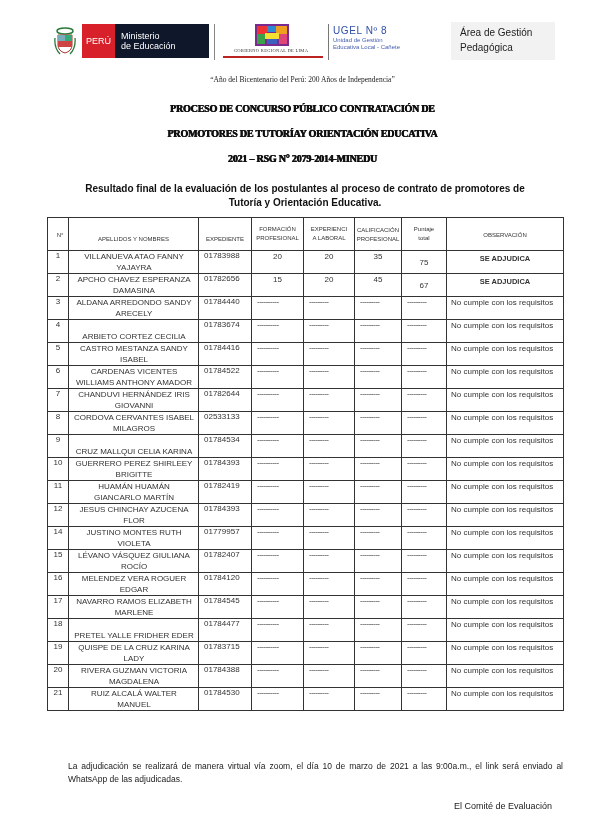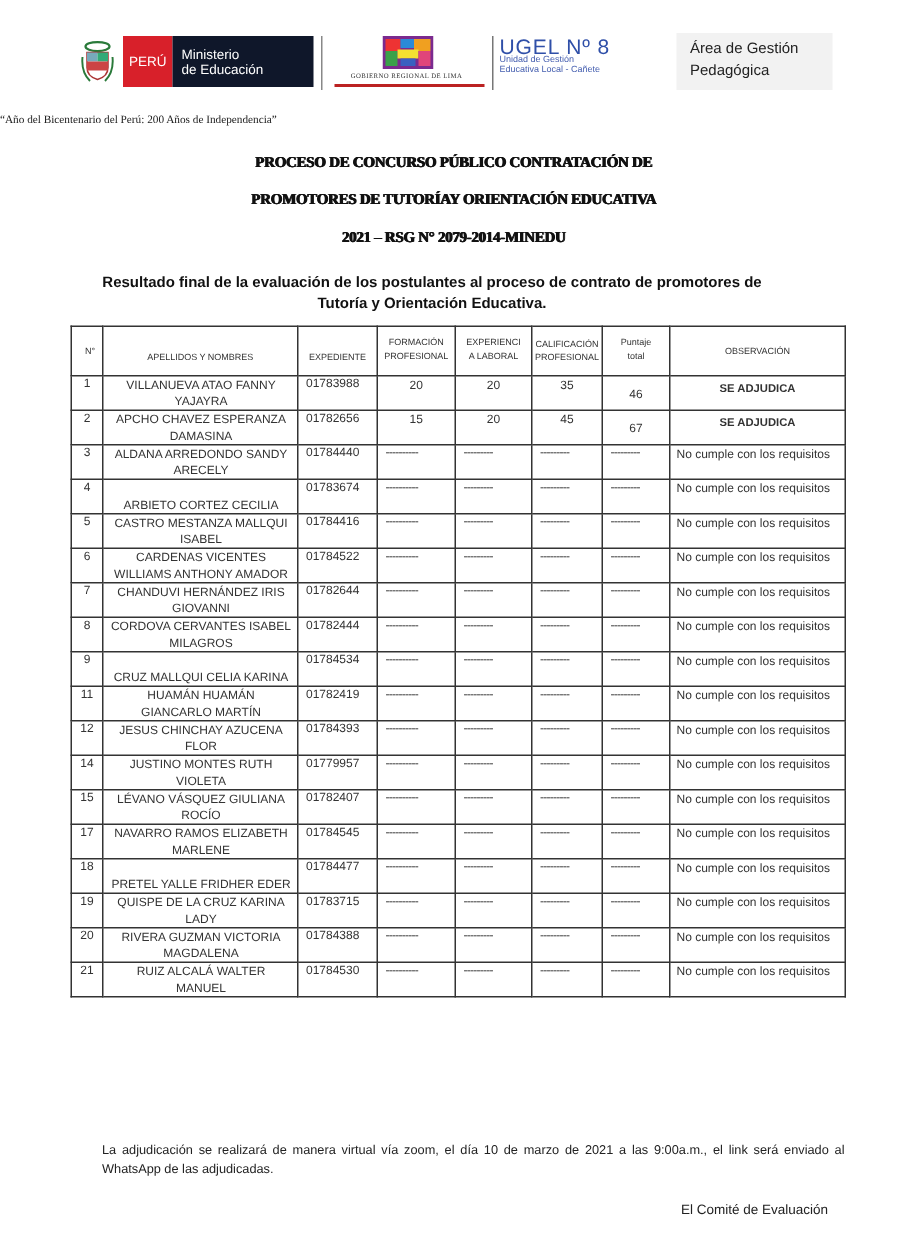--- a/index.html
+++ b/index.html
@@ -11,29 +11,29 @@
   .escudo { position: absolute; left: 0; top: 2px; width: 22px; height: 30px; }
   .peru-red { position: absolute; left: 28px; top: 0; width: 33px; height: 34px; background: #d8202a; color: #fff; font-size: 9px; display: flex; align-items: center; justify-content: center; }
   .minedu { position: absolute; left: 61px; top: 0; width: 94px; height: 34px; background: #0f172a; color: #fff; font-size: 9px; line-height: 10px; padding: 7px 0 0 6px; }
   .sep1 { position: absolute; left: 160px; top: 0; width: 1px; height: 36px; background: #888; }
   .gore { position: absolute; left: 163px; top: 0; width: 108px; height: 36px; }
   .gore-logo { position: absolute; left: 38px; top: 0; width: 34px; height: 22px; }
   .gore-text { position: absolute; left: 0; top: 24px; width: 108px; font-family: "Liberation Serif", serif; font-size: 4.5px; letter-spacing: 0.3px; text-align: center; color: #333; }
   .gore-line { position: absolute; left: 6px; top: 32px; width: 100px; height: 1.5px; background: #b22; }
   .sep2 { position: absolute; left: 274px; top: 0; width: 1px; height: 36px; background: #777; }
   .ugel { position: absolute; left: 279px; top: 1px; width: 110px; height: 34px; color: #2f4fa8; }
-  .ugel-title { font-size: 14px; line-height: 12px; letter-spacing: 0.6px; }
+  .ugel-title { font-size: 10px; line-height: 12px; letter-spacing: 0.6px; }
   .ugel-sub { font-size: 6px; line-height: 6.5px; color: #4760b0; }
   .area-box { position: absolute; left: 397px; top: -2px; width: 104px; height: 38px; background: #f2f2f2; font-size: 10px; line-height: 15px; padding: 3px 0 0 9px; color: #222; }
 
-  .anio { position: absolute; top: 75px; left: 0; width: 605px; font-family: "Liberation Serif", serif; font-size: 7.5px; color: #222; }
+  .anio { position: absolute; top: 75px; left: 0; width: 605px; text-align: center; font-family: "Liberation Serif", serif; font-size: 7.5px; color: #222; }
 
   .title { position: absolute; top: 96px; left: 60px; width: 485px; text-align: center; font-family: "Liberation Serif", serif; font-weight: bold; font-size: 10px; line-height: 25px; color: #111; letter-spacing: -0.2px; text-shadow: 0.4px 0 0 #111, -0.3px 0 0 #111; }
 
-  .subtitle { position: absolute; top: 182px; left: 30px; width: 516px; text-align: center; font-weight: bold; font-size: 10px; line-height: 14px; color: #111; }
+  .subtitle { position: absolute; top: 182px; left: 47px; width: 516px; text-align: center; font-weight: bold; font-size: 10px; line-height: 14px; color: #111; }
 
   
   table.res { position: absolute; top: 217px; left: 47px; width: 516px; border-collapse: collapse; table-layout: fixed; }
   table.res td, table.res th { border: 1px solid #333; font-size: 8px; color: #333; vertical-align: top; font-weight: normal; overflow: hidden; }
   table.res th { height: 33px; font-size: 6px; text-align: center; vertical-align: middle; line-height: 9px; }
   th.h-n { text-align: left; vertical-align: top; padding: 3px 0 0 4px; font-size: 7px; }
   th.h-name { font-size: 7.5px; padding-top: 10px; vertical-align: top; }
   th.h-exp { font-size: 6.5px; padding-top: 10px; vertical-align: top; }
   th.h-small { font-size: 5.8px; line-height: 9px; }
   th.h-cal { vertical-align: top; padding-top: 1px; font-size: 5.8px; }
@@ -139,21 +139,21 @@
       <tr>
         <td class="n">1</td>
         <td class="name">
           <span class="l1">VILLANUEVA ATAO FANNY</span>
           <span class="l2">YAJAYRA</span>
         </td>
         <td class="exp">01783988</td>
         <td class="sc">20</td>
         <td class="sc">20</td>
         <td class="sc">35</td>
-        <td class="pt" style="vertical-align: middle;">46</td>
+        <td class="pt" style="vertical-align: middle;">75</td>
         <td class="obs adj">SE ADJUDICA</td>
       </tr>
       <tr>
         <td class="n">2</td>
         <td class="name">
           <span class="l1">APCHO CHAVEZ ESPERANZA</span>
           <span class="l2">DAMASINA</span>
         </td>
         <td class="exp">01782656</td>
         <td class="sc">15</td>
@@ -184,21 +184,21 @@
         <td class="exp">01783674</td>
         <td class="dash">----------</td>
         <td class="dash">---------</td>
         <td class="dash">---------</td>
         <td class="dash">---------</td>
         <td class="obs">No cumple con los requisitos</td>
       </tr>
       <tr>
         <td class="n">5</td>
         <td class="name">
-          <span class="l1">CASTRO MESTANZA MALLQUI</span>
+          <span class="l1">CASTRO MESTANZA SANDY</span>
           <span class="l2">ISABEL</span>
         </td>
         <td class="exp">01784416</td>
         <td class="dash">----------</td>
         <td class="dash">---------</td>
         <td class="dash">---------</td>
         <td class="dash">---------</td>
         <td class="obs">No cumple con los requisitos</td>
       </tr>
       <tr>
@@ -226,41 +226,54 @@
         <td class="dash">---------</td>
         <td class="dash">---------</td>
         <td class="obs">No cumple con los requisitos</td>
       </tr>
       <tr>
         <td class="n">8</td>
         <td class="name">
           <span class="l1">CORDOVA CERVANTES ISABEL</span>
           <span class="l2">MILAGROS</span>
         </td>
-        <td class="exp">01782444</td>
+        <td class="exp">02533133</td>
         <td class="dash">----------</td>
         <td class="dash">---------</td>
         <td class="dash">---------</td>
         <td class="dash">---------</td>
         <td class="obs">No cumple con los requisitos</td>
       </tr>
       <tr>
         <td class="n">9</td>
         <td class="name">
           <span class="l1"></span>
           <span class="l2">CRUZ MALLQUI CELIA KARINA</span>
         </td>
         <td class="exp">01784534</td>
         <td class="dash">----------</td>
         <td class="dash">---------</td>
         <td class="dash">---------</td>
         <td class="dash">---------</td>
         <td class="obs">No cumple con los requisitos</td>
       </tr>
       <tr>
+        <td class="n">10</td>
+        <td class="name">
+          <span class="l1">GUERRERO PEREZ SHIRLEEY</span>
+          <span class="l2">BRIGITTE</span>
+        </td>
+        <td class="exp">01784393</td>
+        <td class="dash">----------</td>
+        <td class="dash">---------</td>
+        <td class="dash">---------</td>
+        <td class="dash">---------</td>
+        <td class="obs">No cumple con los requisitos</td>
+      </tr>
+      <tr>
         <td class="n">11</td>
         <td class="name">
           <span class="l1">HUAMÁN HUAMÁN</span>
           <span class="l2">GIANCARLO MARTÍN</span>
         </td>
         <td class="exp">01782419</td>
         <td class="dash">----------</td>
         <td class="dash">---------</td>
         <td class="dash">---------</td>
         <td class="dash">---------</td>
@@ -299,20 +312,33 @@
           <span class="l2">ROCÍO</span>
         </td>
         <td class="exp">01782407</td>
         <td class="dash">----------</td>
         <td class="dash">---------</td>
         <td class="dash">---------</td>
         <td class="dash">---------</td>
         <td class="obs">No cumple con los requisitos</td>
       </tr>
       <tr>
+        <td class="n">16</td>
+        <td class="name">
+          <span class="l1">MELENDEZ VERA ROGUER</span>
+          <span class="l2">EDGAR</span>
+        </td>
+        <td class="exp">01784120</td>
+        <td class="dash">----------</td>
+        <td class="dash">---------</td>
+        <td class="dash">---------</td>
+        <td class="dash">---------</td>
+        <td class="obs">No cumple con los requisitos</td>
+      </tr>
+      <tr>
         <td class="n">17</td>
         <td class="name">
           <span class="l1">NAVARRO RAMOS ELIZABETH</span>
           <span class="l2">MARLENE</span>
         </td>
         <td class="exp">01784545</td>
         <td class="dash">----------</td>
         <td class="dash">---------</td>
         <td class="dash">---------</td>
         <td class="dash">---------</td>

